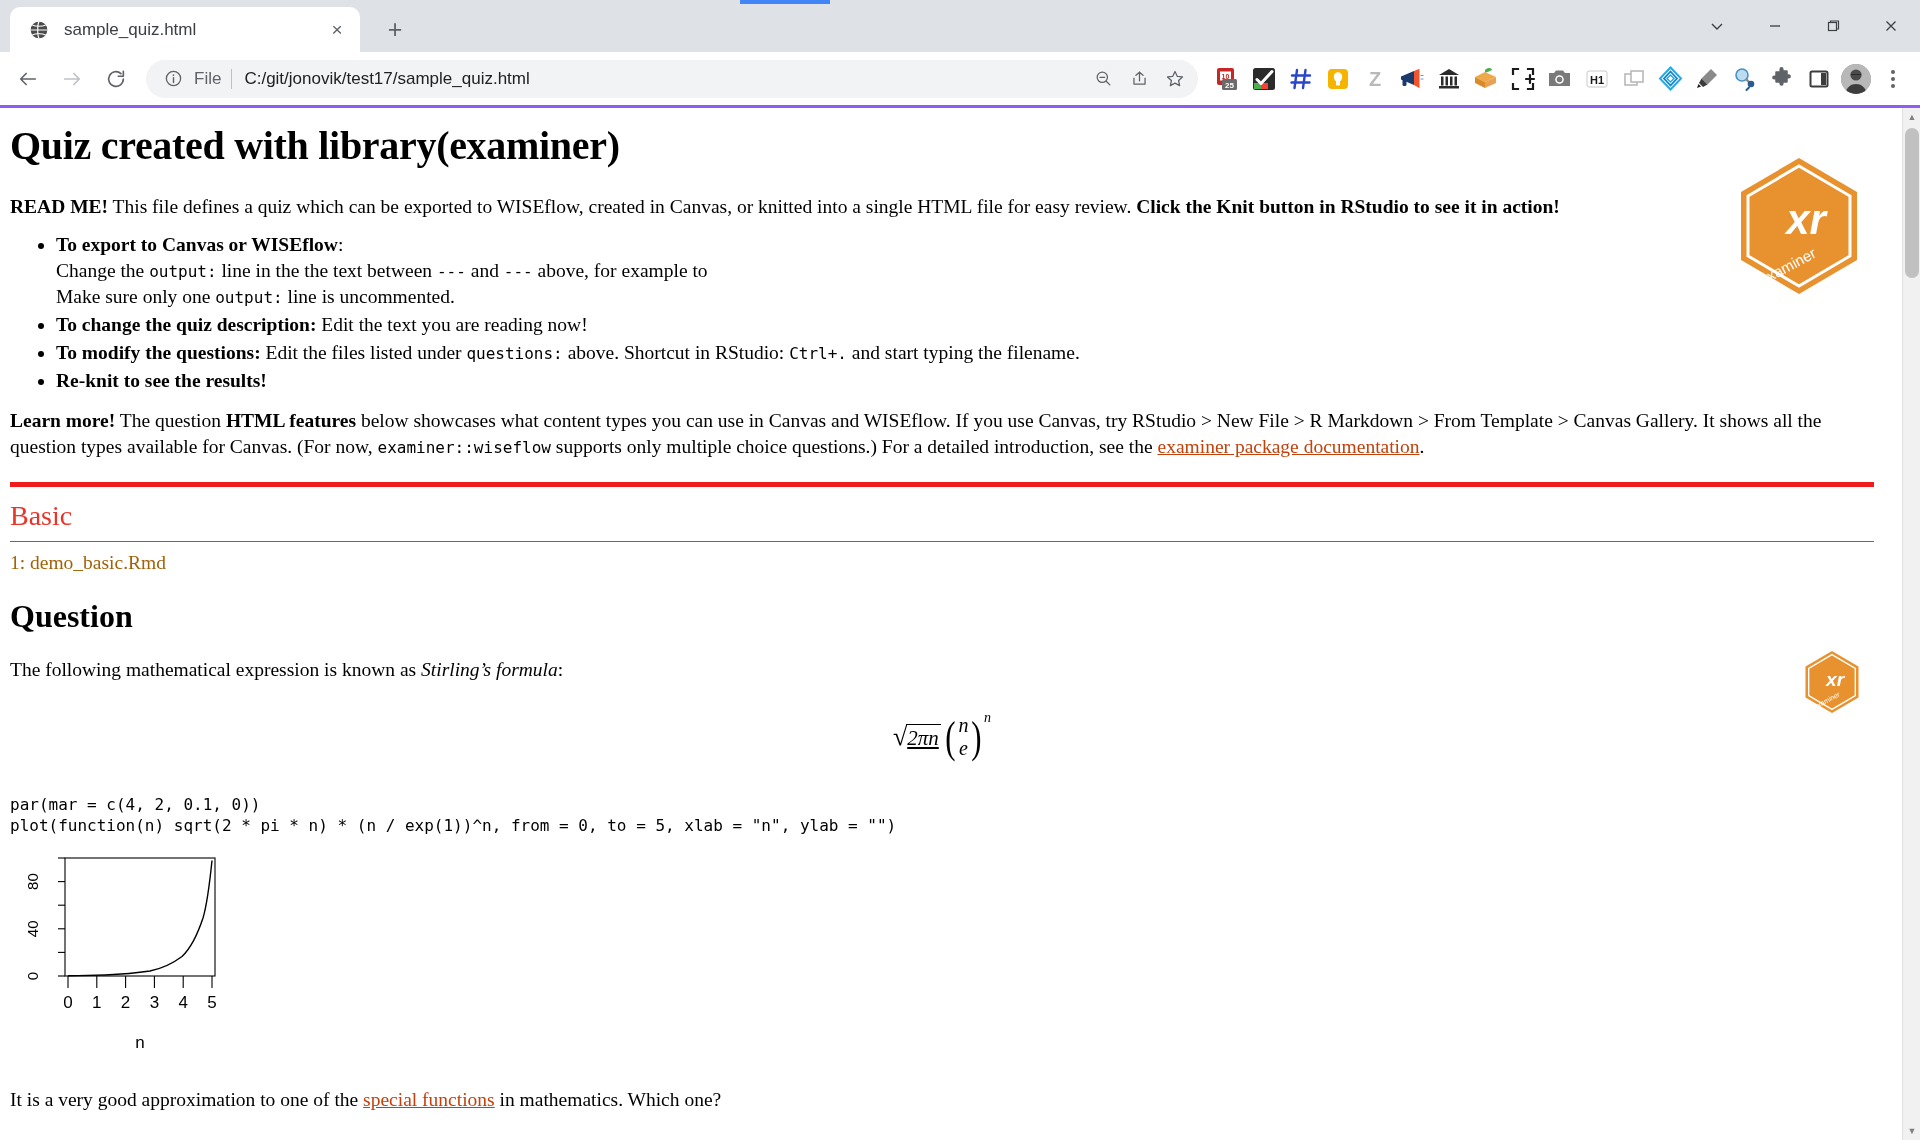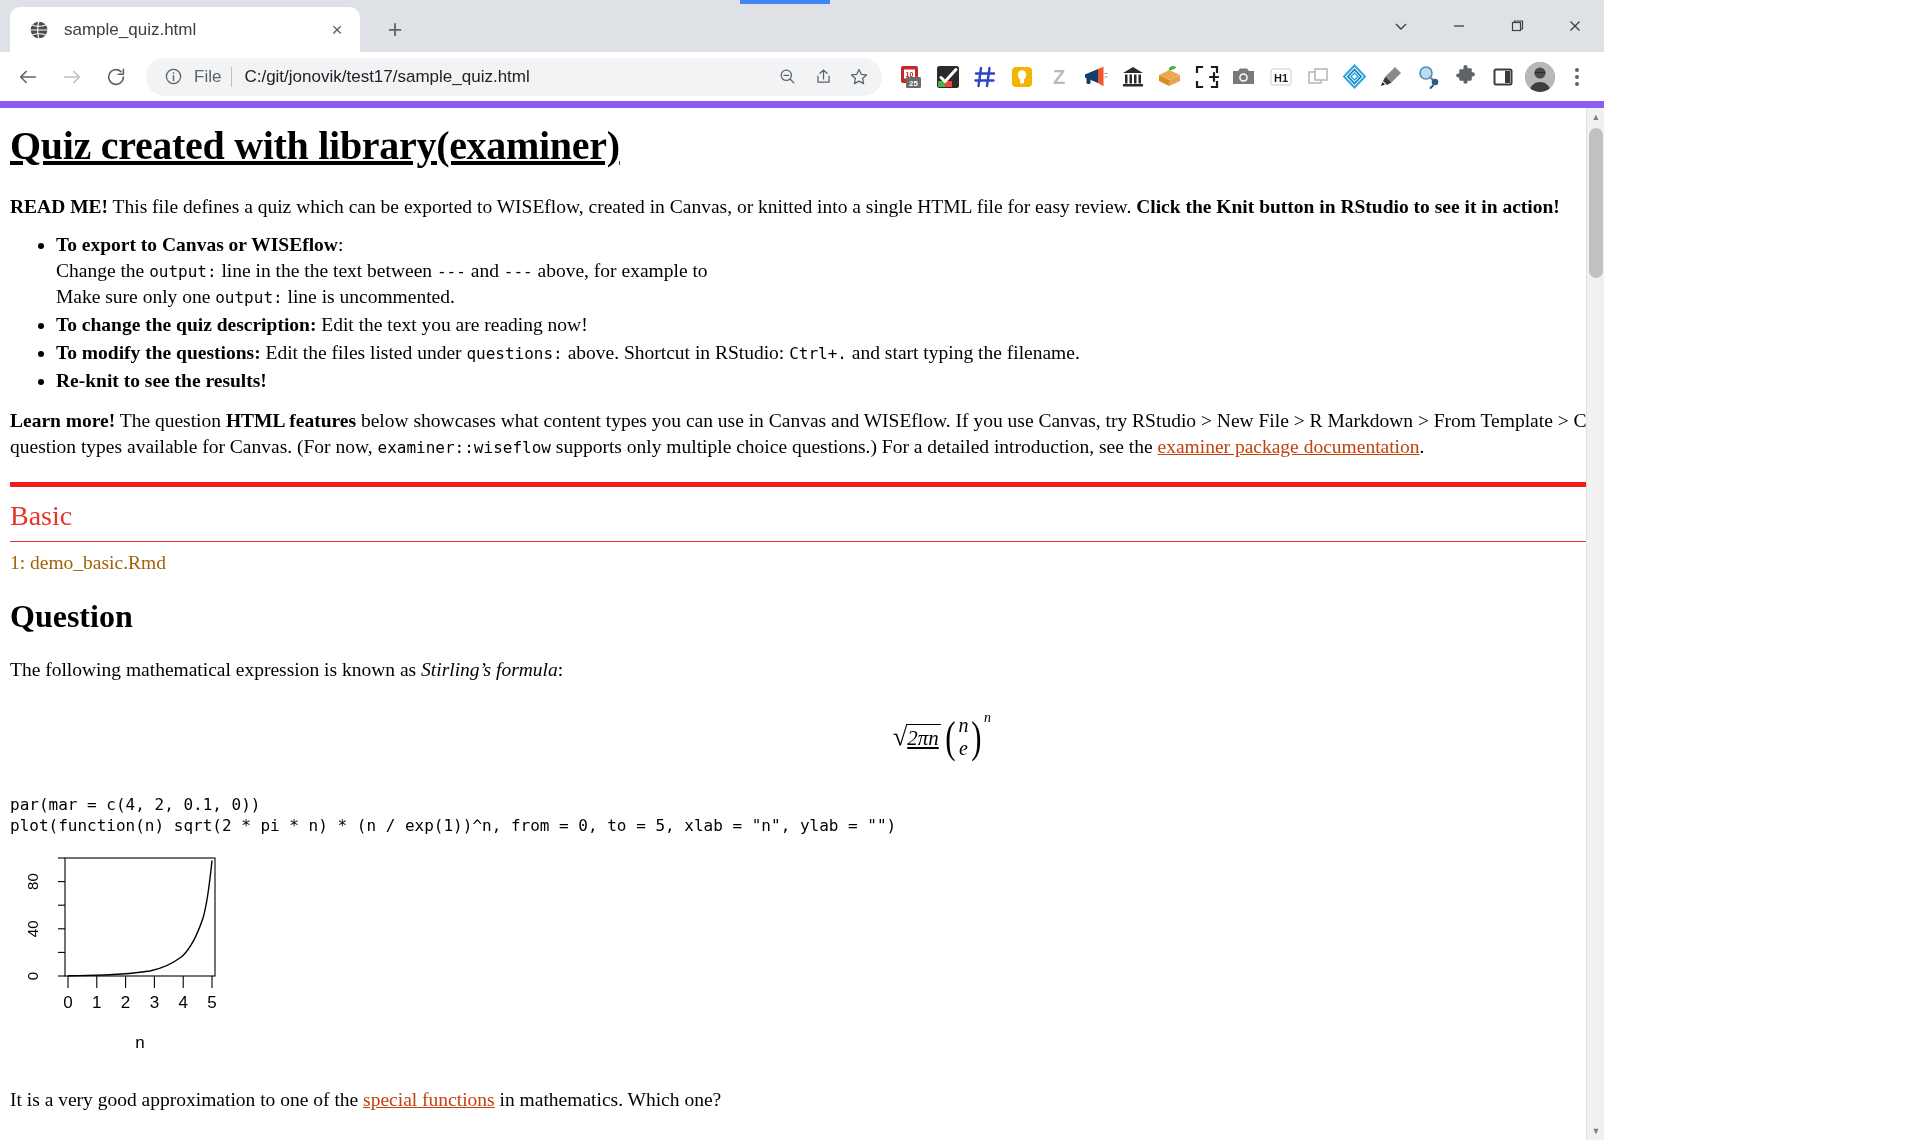--- a/index.html
+++ b/index.html
@@ -7,21 +7,21 @@
     padding: 0;
     width: 1920px;
     height: 1140px;
     overflow: hidden;
     background: #ffffff;
     font-family: "Liberation Sans", sans-serif;
   }
   * { box-sizing: border-box; }
 
   
-  .browser { width: 1604px; height: 1140px; display: flex; flex-direction: column; }
+  .browser { width: 1920px; height: 1140px; display: flex; flex-direction: column; }
 
   .tabstrip {
     height: 52px;
     background: #dee1e6;
     display: flex;
     align-items: flex-end;
     padding-left: 10px;
     position: relative;
   }
   .tab {
@@ -84,21 +84,21 @@
     background: #4285f4;
   }
 
   
   .toolbar {
     height: 56px;
     background: #ffffff;
     display: flex;
     align-items: center;
     padding: 0 10px 0 6px;
-    border-bottom: 7px solid #8b5cf6;
+    border-bottom: 3px solid #8b5cf6;
   }
   .nav-btn {
     width: 44px; height: 44px;
     display: flex; align-items: center; justify-content: center;
     color: #5f6368;
     border-radius: 50%;
     flex: 0 0 auto;
   }
   .nav-btn.disabled { color: #bdc1c6; }
 
@@ -217,21 +217,20 @@
   }
 
   
   h1.doc-title {
     font-family: "Liberation Serif", serif;
     font-weight: bold;
     font-size: 40px;
     margin: 6px 0 26px 0;
     line-height: 1.1;
     letter-spacing: -0.3px;
-    text-decoration: underline;
   }
   p.doc-p {
     font-size: 19.5px;
     line-height: 1.35;
     margin: 0 0 12px 0;
   }
   .bold { font-weight: bold; }
   .ital { font-style: italic; }
   code, .mono {
     font-family: "DejaVu Sans Mono", "Liberation Mono", monospace;

